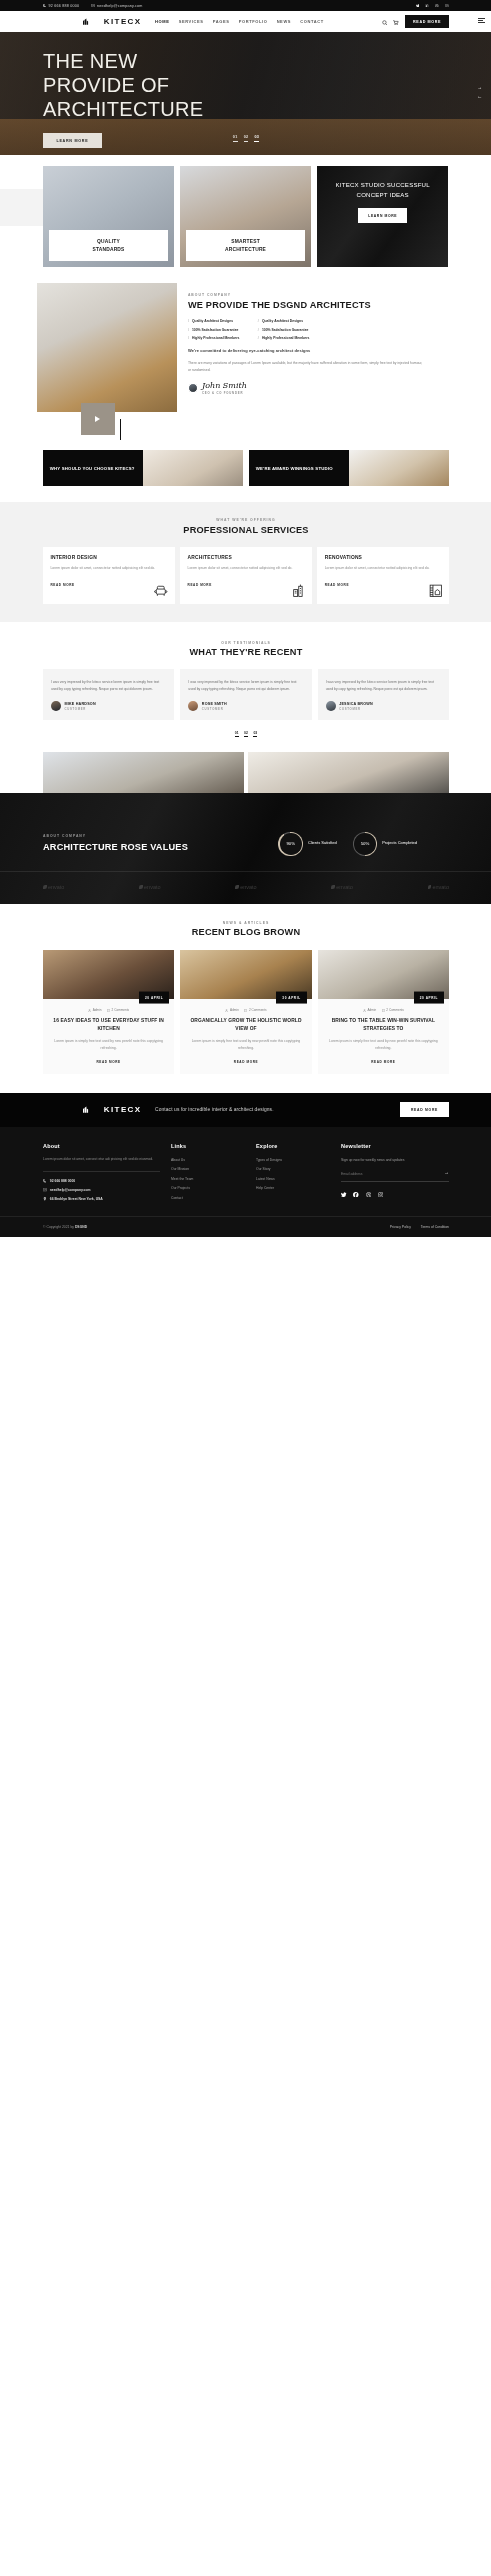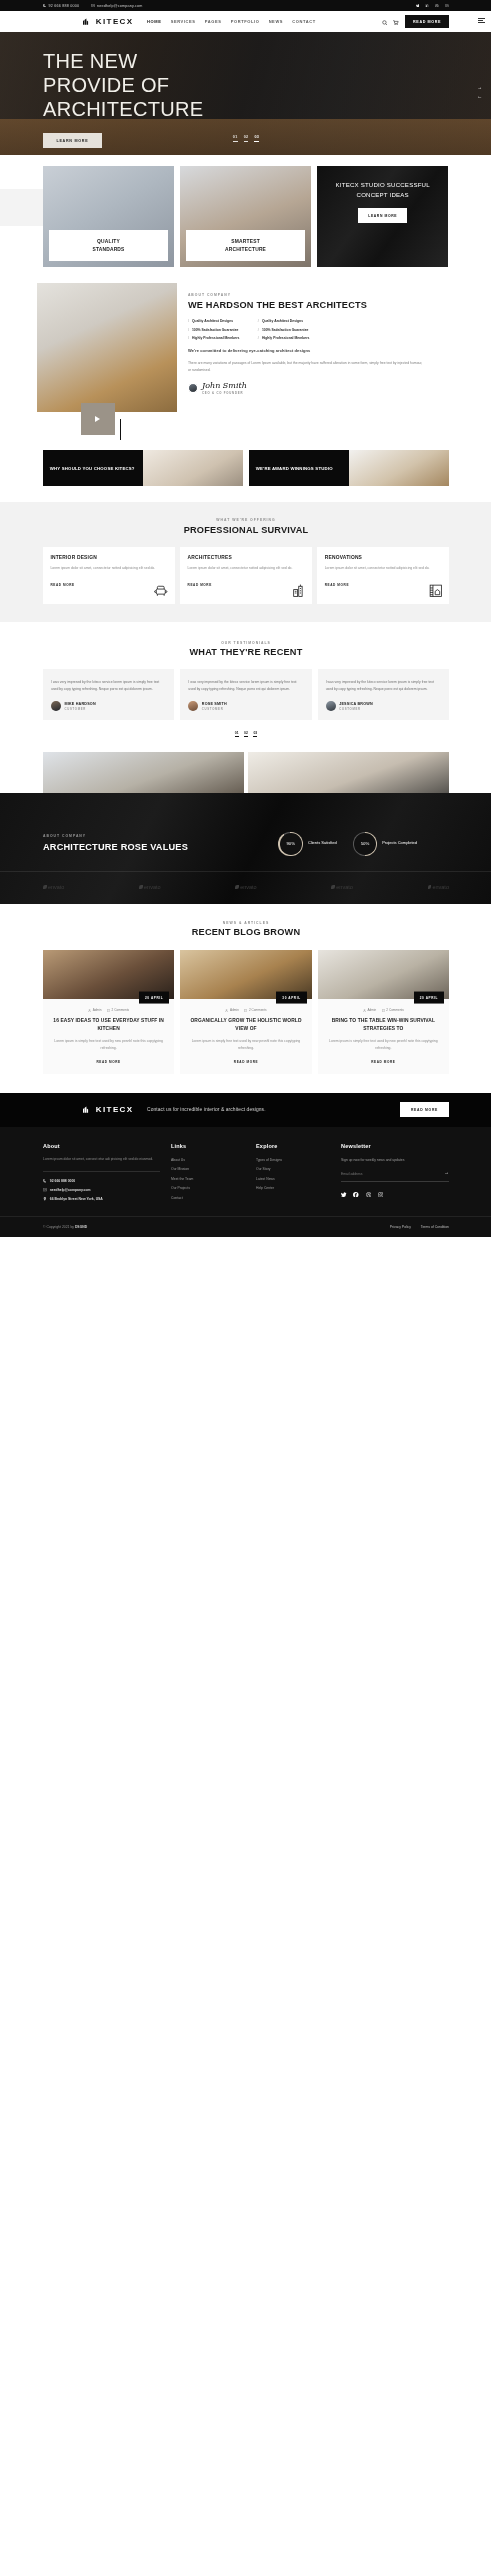--- a/index.html
+++ b/index.html
@@ -24,21 +24,21 @@
   .topbar .socials span {
     width:4.3px; height:4.3px; display:flex; align-items:center; justify-content:center;
   }
   .topbar .socials svg { width:3.7px; height:3.7px; fill:#e8e8e8; }
 
   
   .nav {
     height:21px; background:#fff; display:flex; align-items:center;
     padding:0 43px; position:relative;
   }
-  .logo { display:flex; align-items:center; gap:6px; font-size:8px; font-weight:700;
+  .logo { display:flex; align-items:center; gap:14px; font-size:8px; font-weight:700;
           letter-spacing:1.4px; color:#111;padding-left:40px; }
   .logo svg { width:6.8px; height:6.8px; fill:#111; }
   .nav-links { display:flex; gap:9.2px; margin-left:13.5px; }
   .nav-links a {
     font-size:4px; font-weight:700; letter-spacing:0.6px;
     color:#5a5a5a; text-decoration:none;
   }
   .nav-links a.active { color:#111; }
   .nav-right { margin-left:auto; display:flex; align-items:center; gap:6.1px; }
   .nav-right .icn svg { width:5.5px; height:5.5px; stroke:#111; fill:none; stroke-width:1.6; }
@@ -415,21 +415,21 @@
 
   <section>
     <div class="container about">
       <div class="about-img">
         <div class="about-play">
             <div class="tri"></div>
           </div>
       </div>
       <div class="about-body">
         <div class="eyebrow">ABOUT COMPANY</div>
-        <h2>WE HARDSON THE BEST ARCHITECTS</h2>
+        <h2>WE PROVIDE THE DSGND ARCHITECTS</h2>
         <div class="feat-grid">
           <div class="feat-col">
             <div class="feat">
                 <i>/</i>
                 <span>Quality Architect Designs</span>
               </div>
             <div class="feat">
                 <i>/</i>
                 <span>100% Satisfaction Guarantee</span>
               </div>
@@ -477,21 +477,21 @@
     <div class="promo">
       <div class="blk">WE'RE AWARD WINNINGS STUDIO</div>
       <div class="pic p2"></div>
     </div>
   </section>
 
   <section class="services">
     <div class="container">
       <div class="sec-head">
         <span class="eyebrow">WHAT WE'RE OFFERING</span>
-        <h2>PROFESSIONAL SURVIVAL</h2>
+        <h2>PROFESSIONAL SERVICES</h2>
       </div>
       <div class="svc-grid">
         <div class="svc">
           <h3>INTERIOR DESIGN</h3>
           <p>Lorem ipsum dolor sit amet, consectetur notted adipisicing elit sed do.</p>
           <span class="rm">READ MORE</span>
           <svg class="svc-ico" viewBox="0 0 24 24">
               <rect x="4" y="9" width="16" height="9" rx="2"></rect>
               <path d="M4 12H2.5a1.5 1.5 0 0 0 0 3H4M20 12h1.5a1.5 1.5 0 0 1 0 3H20M6 18v3M18 18v3M6 9V6a2 2 0 0 1 2-2h8a2 2 0 0 1 2 2v3"></path>
             </svg>

